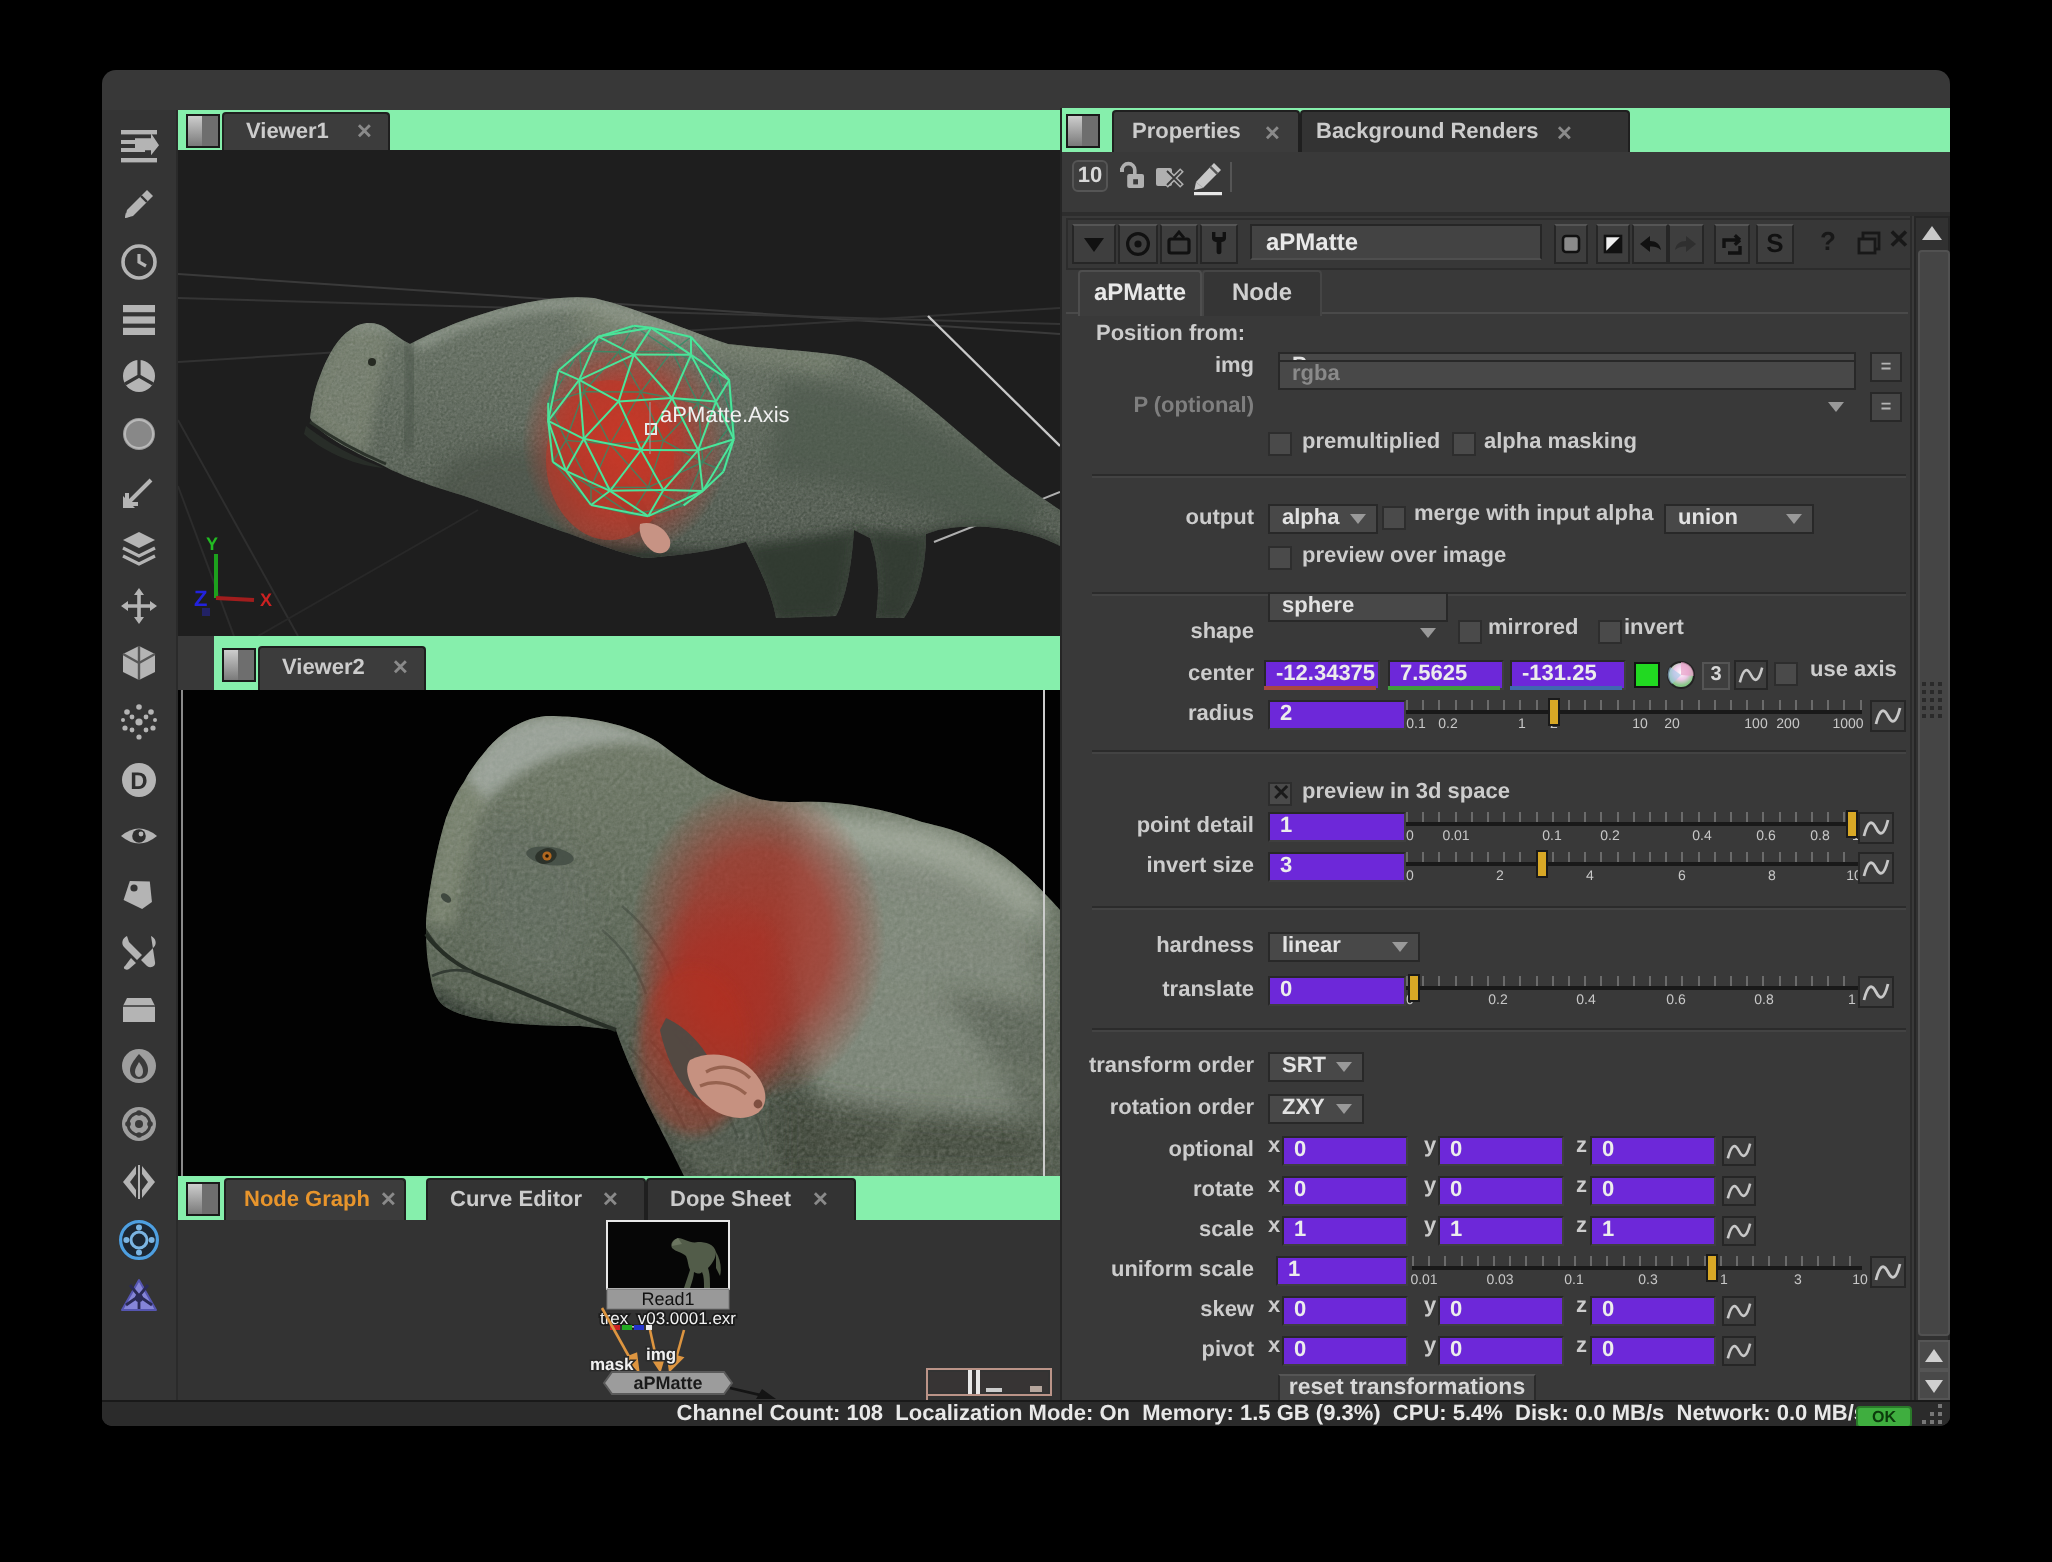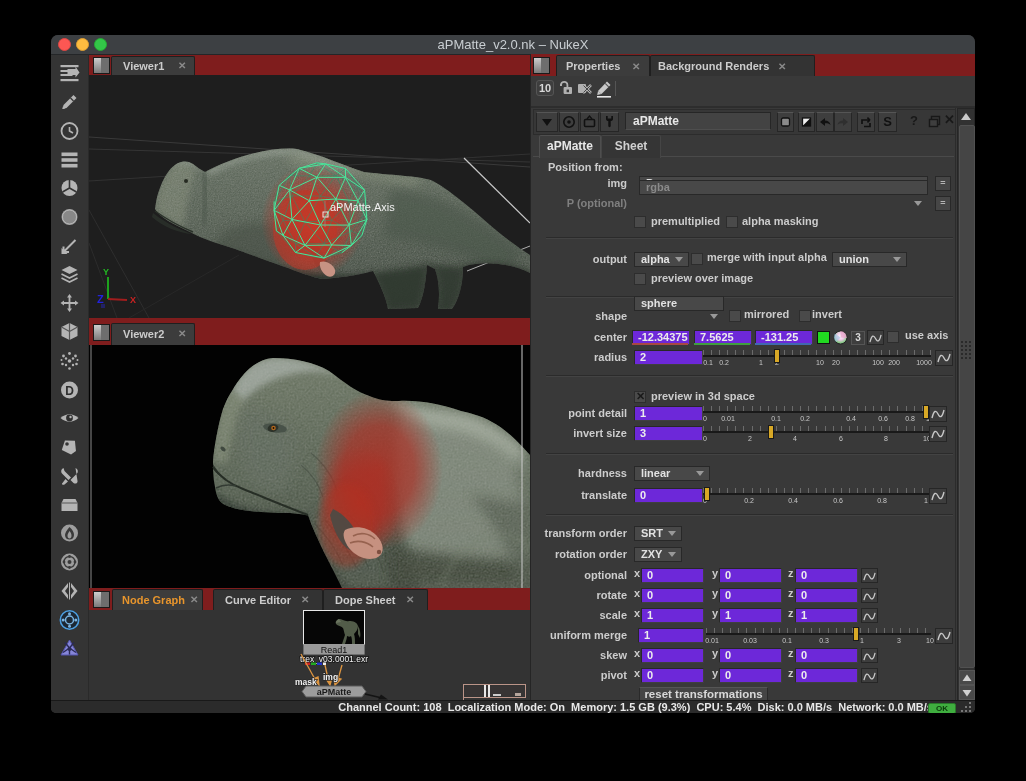--- a/index.html
+++ b/index.html
@@ -1,20 +1,20 @@
 <!DOCTYPE html>
 <html><head><meta charset="utf-8"><style>
 html,body{margin:0;padding:0;background:#000;}
 body{width:1026px;height:781px;position:relative;overflow:hidden;font-family:"Liberation Sans",sans-serif;}
 #win{position:absolute;left:51px;top:35px;width:924px;height:678px;background:#383838;border-radius:7px 7px 5px 5px;overflow:hidden;}
 #title{position:absolute;left:0;top:0;width:924px;height:19px;background:#3d4043;border-bottom:1px solid #242628;}
 #title .t{position:absolute;left:0;right:0;top:2px;text-align:center;font-size:13px;color:#c9ced2;}
 .tl{position:absolute;top:3px;width:11px;height:11px;border-radius:50%;}
 #toolbar{position:absolute;left:0;top:20px;width:37px;height:645px;background:#343434;border-right:1px solid #2a2a2a;}
-.tabbar{position:absolute;background:#7f1d1d;}
+.tabbar{position:absolute;background:#86efac;}
 .ptab{position:absolute;top:1px;bottom:0;background:#3c3c3c;border:1px solid #1f1f1f;border-bottom:none;border-radius:2px 2px 0 0;}
 .ptab .tx{position:absolute;font-size:11px;font-weight:bold;color:#cccccc;white-space:nowrap;}
 .ptab .x{position:absolute;font-size:10px;font-weight:bold;color:#8a8a8a;}
 .panicon{position:absolute;width:15px;height:15px;background:#6e6e6e;border:1px solid #1a1a1a;}
 .panicon i{position:absolute;left:0;top:0;width:7px;height:100%;background:linear-gradient(#cdcdcd,#7a7a7a);}
 #v1{position:absolute;left:38px;top:40px;width:441px;height:243px;background:#1d1d1d;}
 #v2{position:absolute;left:38px;top:310px;width:441px;height:243px;background:#030303;}
 #ng{position:absolute;left:38px;top:575px;width:441px;height:90px;background:#333333;}
 #status{position:absolute;left:0;top:665px;width:924px;height:13px;background:#2b2b2b;border-top:1px solid #191919;}
 #status .tx{position:absolute;right:42px;top:0px;font-size:11px;font-weight:bold;color:#e8e8e8;white-space:nowrap;}
@@ -29,26 +29,20 @@
 .eqb{position:absolute;width:14px;height:13px;background:#464646;border:1px solid #282828;color:#b5b5b5;font-size:9px;font-weight:bold;text-align:center;line-height:13px;}
 .tick{position:absolute;height:5px;background-image:repeating-linear-gradient(90deg,#6b6b6b 0,#6b6b6b 1px,transparent 1px,transparent 8.1px);}
 .groove{position:absolute;height:2px;background:#191919;}
 .hdl{position:absolute;width:4px;height:12px;background:#d8a826;border:1px solid #1a1a1a;}
 .sll{position:absolute;font-size:7px;color:#c8c8c8;transform:translateX(-50%);}
 .curve{position:absolute;width:15px;height:14px;background:#3d3d3d;border:1px solid #262626;}
 .hbtn{position:absolute;height:18px;background:#3e3e3e;border:1px solid #262626;border-top-color:#555;}
 </style></head>
 <body>
 <div id="win">
-  <div id="title">
-    <span class="tl" style="left:7px;background:#fc5753;border:1px solid #df4744;"></span>
-    <span class="tl" style="left:25px;background:#fdbc40;border:1px solid #de9f34;"></span>
-    <span class="tl" style="left:43px;background:#33c748;border:1px solid #27aa35;"></span>
-    <span class="t">aPMatte_v2.0.nk – NukeX</span>
-  </div>
 <div id="toolbar"><svg width="37" height="645" viewBox="0 0 37 645">
         <g transform="translate(18.5,18)">
           <rect x="-9" y="-8" width="18" height="2.2" fill="#b4b4b4"></rect>
           <rect x="-9" y="6" width="18" height="2.2" fill="#b4b4b4"></rect>
           <rect x="-9" y="-3" width="12" height="2" fill="#b4b4b4"></rect>
           <rect x="-9" y="1" width="12" height="2" fill="#b4b4b4"></rect>
           <path d="M-2 -4.5 L6 -4.5 L6 -7 L10 -1 L6 4 L6 1.5 L-2 1.5 Z" fill="#b4b4b4" transform="translate(0,0.6)"></path>
         </g>
         <g transform="translate(18.5,47)">
           <path d="M-7 7 L-3 6 L7 -4 L4 -7 L-6 3 Z" fill="#b4b4b4"></path>
@@ -162,21 +156,21 @@
 
   <div class="tabbar" style="left:38px;top:20px;width:441px;height:20px;">
     <span class="panicon" style="left:4px;top:2px;">
         <i></i>
       </span>
     <span class="ptab" style="left:22px;width:82px;">
         <span class="tx" style="left:11px;top:3px;">Viewer1</span>
         <span class="x" style="left:66px;top:3px;">✕</span>
       </span>
   </div>
-  <div class="tabbar" style="left:38px;top:283px;width:441px;height:27px;text-align:center;">
+  <div class="tabbar" style="left:56px;top:283px;width:441px;height:27px;text-align:center;">
     <span class="panicon" style="left:4px;top:6px;">
         <i></i>
       </span>
     <span class="ptab" style="left:22px;width:82px;top:5px;">
         <span class="tx" style="left:11px;top:4px;">Viewer2</span>
         <span class="x" style="left:66px;top:4px;">✕</span>
       </span>
   </div>
   <div class="tabbar" style="left:38px;top:553px;width:441px;height:22px;text-align:center;">
     <span class="panicon" style="left:4px;top:3px;">
@@ -568,21 +562,21 @@
         <span style="position:absolute;left:0;top:1px;width:17px;text-align:center;font-size:13px;font-weight:bold;color:#111">S</span>
       </span>
 <span style="position:absolute;left:379px;top:59px;font-size:13px;font-weight:bold;color:#181818">?</span>
 <svg style="position:absolute;left:397px;top:61px" width="13" height="13">
         <rect x="3.5" y="1.5" width="8" height="8" fill="none" stroke="#181818" stroke-width="1.4"></rect>
         <rect x="1.5" y="4.5" width="8" height="7" fill="#3e3e3e" stroke="#181818" stroke-width="1.4"></rect>
       </svg>
 <span style="position:absolute;left:413px;top:58px;font-size:13px;font-weight:bold;color:#181818">✕</span>
 <span style="position:absolute;left:2px;top:102px;width:421px;height:1px;background:#4a4a4a"></span>
 <span style="position:absolute;left:8px;top:81px;width:60px;height:22px;background:#3c3c3c;border:1px solid #4e4e4e;border-bottom:none;border-radius:2px 2px 0 0;font-size:12px;font-weight:bold;color:#e8e8e8;text-align:center;line-height:21px">aPMatte</span>
-<span style="position:absolute;left:70px;top:81px;width:58px;height:22px;background:#353535;border:1px solid #454545;border-bottom:none;border-radius:2px 2px 0 0;font-size:12px;font-weight:bold;color:#d0d0d0;text-align:center;line-height:21px">Sheet</span>
+<span style="position:absolute;left:70px;top:81px;width:58px;height:22px;background:#353535;border:1px solid #454545;border-bottom:none;border-radius:2px 2px 0 0;font-size:12px;font-weight:bold;color:#d0d0d0;text-align:center;line-height:21px">Node</span>
 <span class="cl" style="left:17px;top:107px">Position from:</span>
 <span class="lbl" style="left:6px;top:123px;width:90px;color:#cccccc">img</span>
 <span class="dd" style="left:108px;top:122px;width:281px;color:#e2e2e2">P</span>
 <span class="car" style="left:383px;top:127px"></span>
 <span class="eqb" style="left:404px;top:122px">=</span>
 <span class="lbl" style="left:6px;top:143px;width:90px;color:#7f7f7f">P (optional)</span>
 <span class="dd" style="left:108px;top:126px;width:281px;color:#8a8a8a">rgba</span>
 <span class="car" style="left:383px;top:147px"></span>
 <span class="eqb" style="left:404px;top:142px">=</span>
 <span class="cb" style="left:103px;top:162px"></span>
@@ -732,21 +726,21 @@
 <span class="lbl" style="left:-14px;top:555px;width:110px;color:#cccccc">scale</span>
 <span class="cl" style="left:103px;top:553px;color:#cccccc">x</span>
 <span class="fld" style="left:110px;top:554px;width:56px">1</span>
 <span class="cl" style="left:181px;top:553px;color:#cccccc">y</span>
 <span class="fld" style="left:188px;top:554px;width:56px">1</span>
 <span class="cl" style="left:257px;top:553px;color:#cccccc">z</span>
 <span class="fld" style="left:264px;top:554px;width:56px">1</span>
 <span class="curve" style="left:330px;top:554px;width:15px;height:13px"><svg width="15" height="13" viewBox="0 0 16 14">
           <path d="M2 11 C4 3 6 3 8 7 C10 11 12 11 14 3" fill="none" stroke="#c8c8c8" stroke-width="1.4"></path>
         </svg></span>
-<span class="lbl" style="left:-14px;top:575px;width:110px;color:#cccccc">uniform merge</span>
+<span class="lbl" style="left:-14px;top:575px;width:110px;color:#cccccc">uniform scale</span>
 <span class="fld" style="left:107px;top:574px;width:59px">1</span>
 <span class="tick" style="left:175px;top:574px;width:225px"></span>
 <span class="groove" style="left:175px;top:579px;width:225px"></span>
 <span class="sll" style="left:181px;top:583px">0.01</span>
 <span class="sll" style="left:219px;top:583px">0.03</span>
 <span class="sll" style="left:256px;top:583px">0.1</span>
 <span class="sll" style="left:293px;top:583px">0.3</span>
 <span class="sll" style="left:331px;top:583px">1</span>
 <span class="sll" style="left:368px;top:583px">3</span>
 <span class="sll" style="left:399px;top:583px">10</span>

